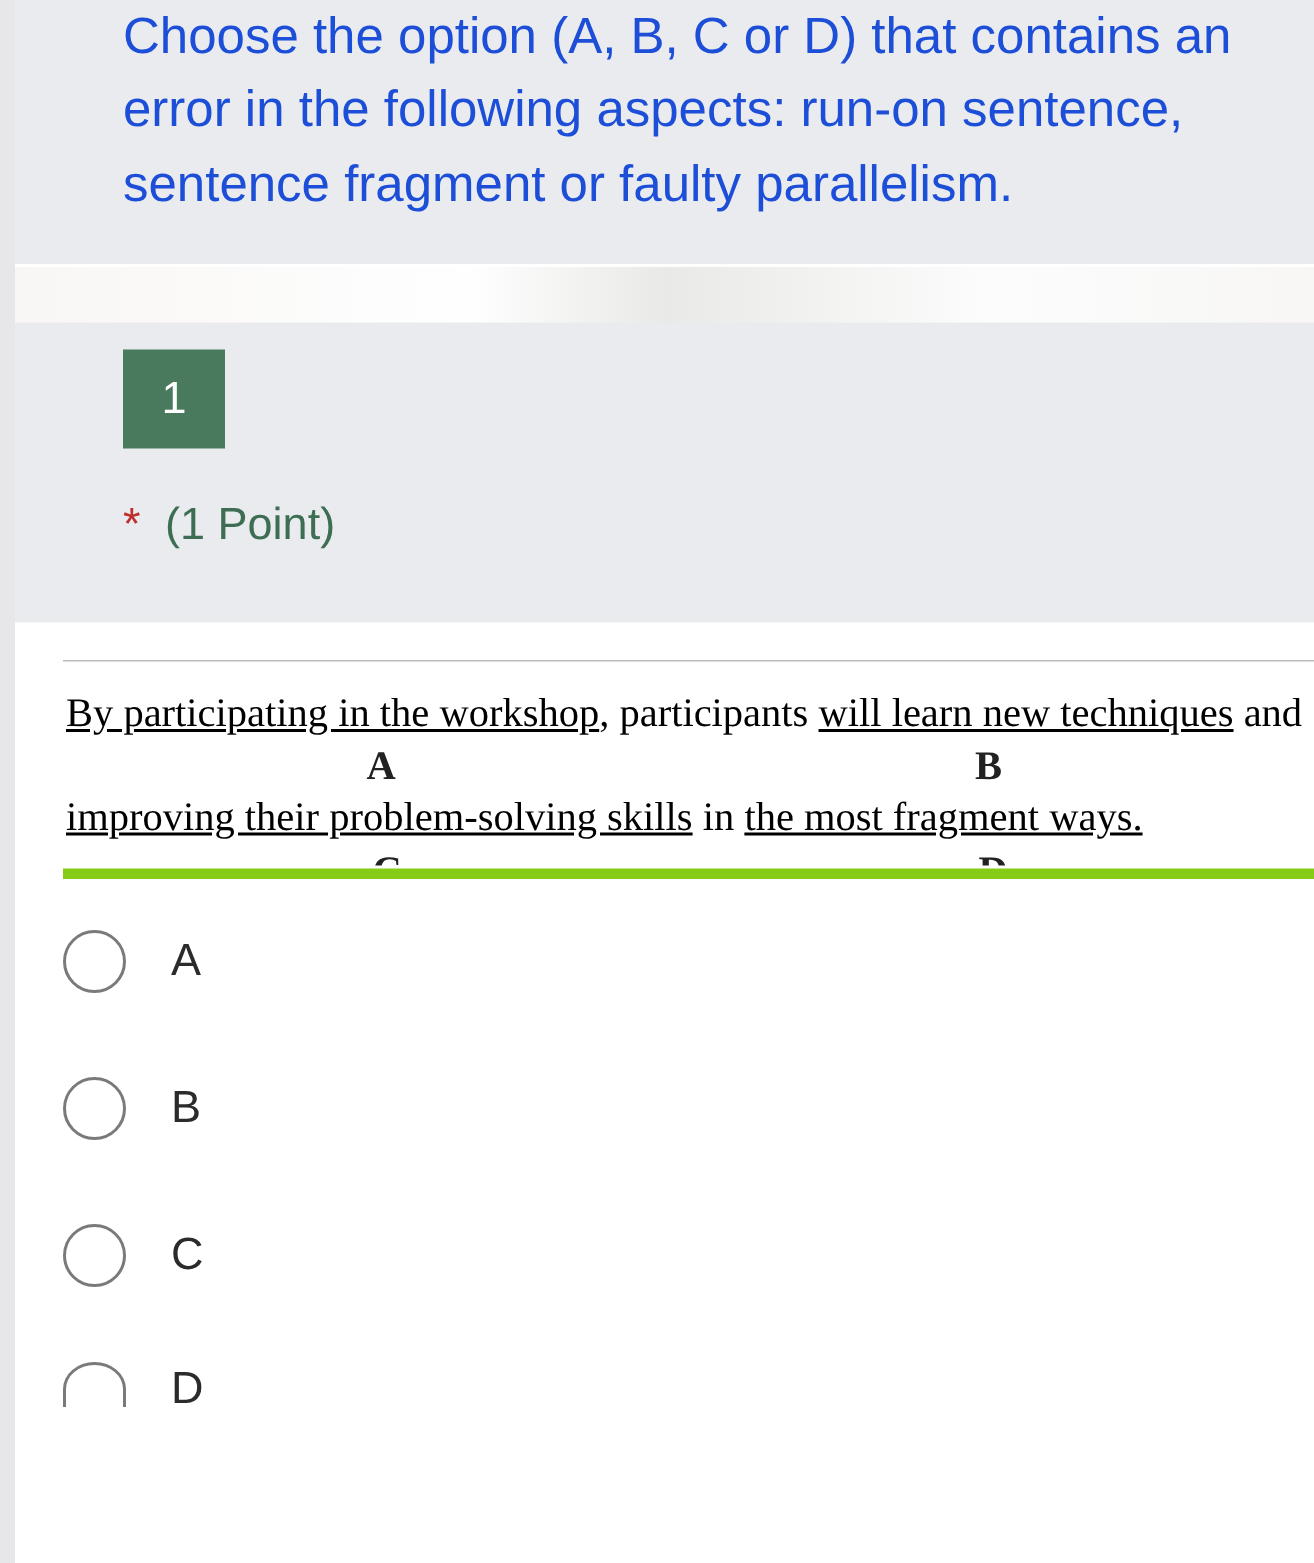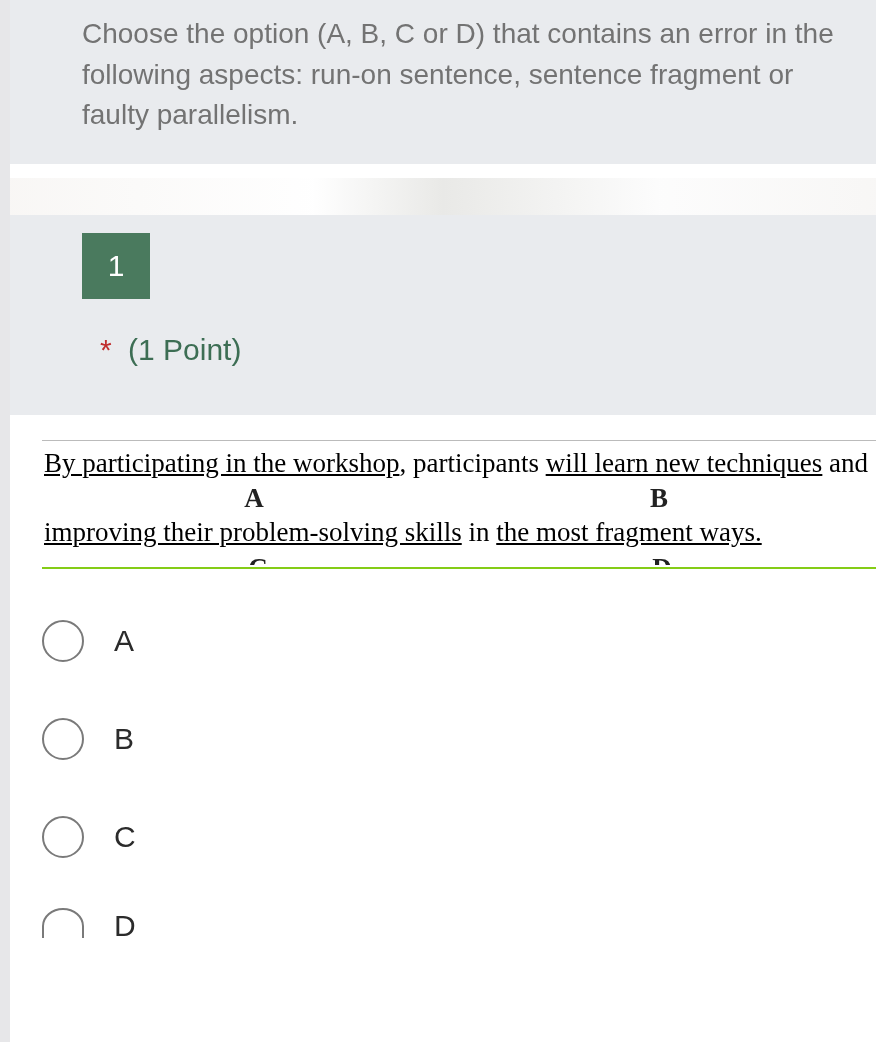--- a/index.html
+++ b/index.html
@@ -1,26 +1,26 @@
 <!DOCTYPE html>
 <html><head>
 <meta charset="utf-8">
 <style>
   html,body{margin:0;padding:0;font-family:"Segoe UI",Arial,sans-serif;background:#fff;color:#222;-webkit-font-smoothing:antialiased;}
   .page{width:876px;height:1042px;position:relative;overflow:hidden;background:#fff;}
   .sidebar{position:absolute;left:0;top:0;bottom:0;width:10px;background:#e7e7e9;}
-  .instructions{position:absolute;left:10px;right:0;top:0;padding:14px 18px 28px 72px;background:#e9ebee;font-size:28px;line-height:1.45;color:#737373;}
+  .instructions{position:absolute;left:10px;right:0;top:0;padding:0 18px 28px 72px;background:#e9ebee;font-size:34px;line-height:1.45;color:#1d4ed8;}
   .bg-band{position:absolute;left:10px;right:0;top:178px;height:94px;
     background:linear-gradient(90deg,#f3f0ed 0%,#fefefe 35%,#d7d7d3 50%,#fafafa 75%,#f2f0ee 100%);
     opacity:.55;}
   .q-head{position:absolute;left:10px;right:0;top:215px;background:#e9ebee;padding:18px 18px 48px 72px;}
   .q-num{display:inline-flex;align-items:center;justify-content:center;width:68px;height:66px;background:#4a7a5e;color:#fff;font-size:30px;font-weight:400;}
-  .points{margin-top:34px;font-size:30px;color:#3d6e54;margin-left:18px;}
+  .points{margin-top:34px;font-size:30px;color:#3d6e54;}
   .points .req{color:#c02d2d;margin-right:8px;}
-  .sentence-box{position:absolute;left:42px;right:0;top:440px;background:#fff;border-top:1px solid #bbb;border-bottom:2px solid #84cc16;padding:4px 0 2px 2px;overflow:hidden;}
+  .sentence-box{position:absolute;left:42px;right:0;top:440px;background:#fff;border-top:1px solid #bbb;border-bottom:7px solid #84cc16;padding:16px 0 2px 2px;overflow:hidden;}
   .sent{font-family:"Times New Roman",Times,serif;font-size:27px;line-height:1.35;color:#000;white-space:nowrap;}
   .u{text-decoration:underline;}
   .labels{display:flex;font-family:"Times New Roman",Times,serif;font-weight:bold;font-size:27px;margin-top:2px;}
   .lab{display:inline-block;text-align:center;}
   .lab.a{width:420px;}
   .lab.b{width:390px;}
   .lab.c{width:428px;}
   .lab.d{width:380px;}
   .clip{height:12px;overflow:hidden;}
   .options{position:absolute;left:42px;right:0;top:592px;}

